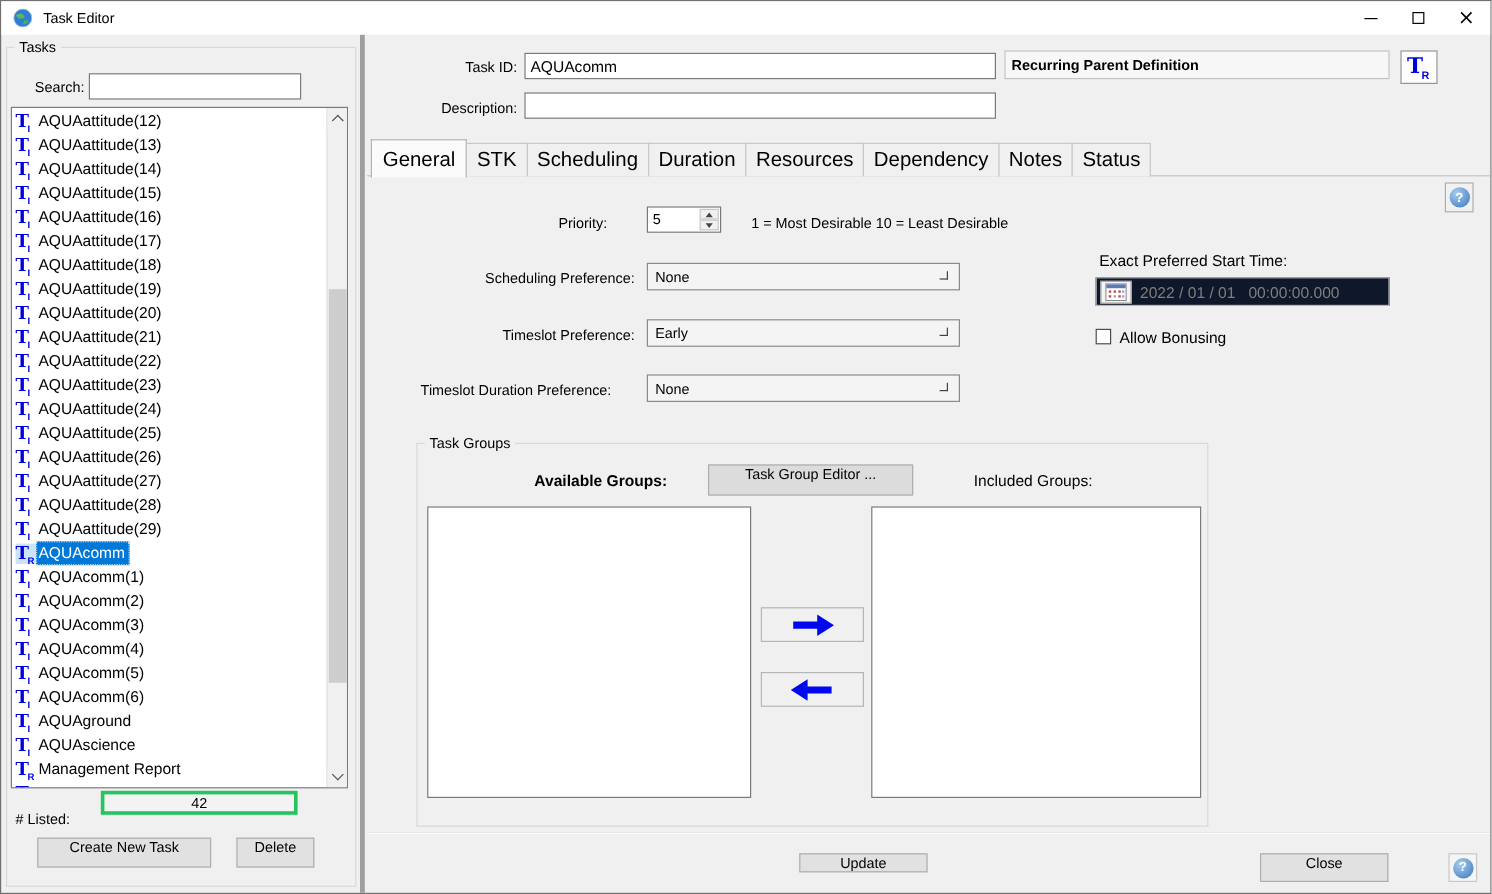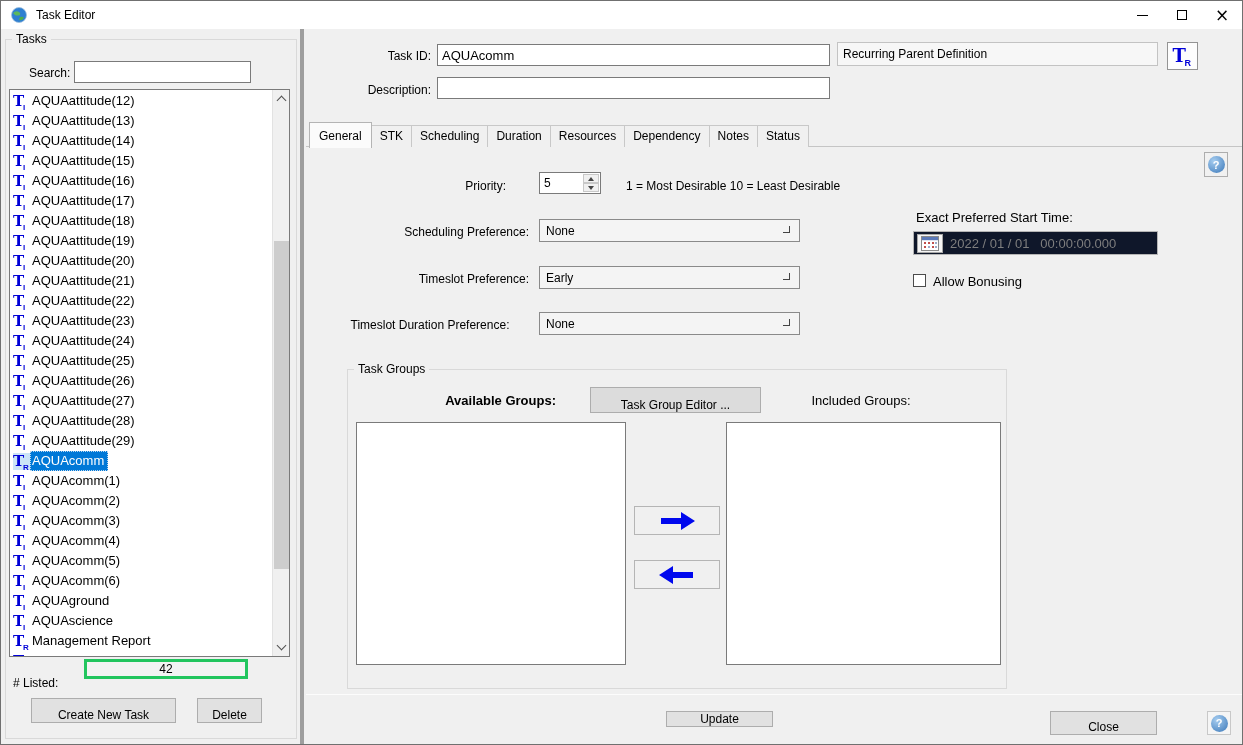--- a/index.html
+++ b/index.html
@@ -42,32 +42,32 @@
   .task-row.selected .ticon{background:#cce4f7;}
   .task-row.selected .lbl{background:var(--sel);color:#fff;outline:1px dotted #bcd8f0;outline-offset:-1px;}
   
   .vscroll{position:absolute;top:0;right:0;width:17px;height:100%;background:#f0f0f0;border-left:1px solid #e2e2e2;}
   .vs-btn{position:absolute;left:0;width:17px;height:17px;display:flex;align-items:center;justify-content:center;background:#f0f0f0;}
   .chev{width:7px;height:7px;border-right:1.6px solid #505050;border-bottom:1.6px solid #505050;}
   .chev.up{transform:rotate(-135deg);margin-top:4px;}
   .chev.down{transform:rotate(45deg);margin-bottom:4px;}
   .vs-thumb{position:absolute;left:1px;width:15px;background:#cdcdcd;}
   
-  .btn{position:absolute;background:var(--btn-bg);border:1px solid var(--btn-border);font-size:12px;display:flex;align-items:flex-end;justify-content:center;font-family:"Liberation Sans",sans-serif;}
+  .btn{position:absolute;background:var(--btn-bg);border:1px solid var(--btn-border);font-size:12px;display:flex;align-items:flex-start;justify-content:center;font-family:"Liberation Sans",sans-serif;}
   .sunken{position:absolute;border:3px solid #22c55e;background:#f3f3f3;display:flex;align-items:center;justify-content:center;}
   
   .readonly-box{position:absolute;background:#f7f7f7;border:1px solid #c3c3c3;font-size:12px;display:flex;align-items:center;padding:0 5px;}
   .tr-btn{position:absolute;background:#fdfdfd;border:1px solid #949494;display:flex;align-items:center;justify-content:center;}
   .tr-glyph{position:relative;width:20px;height:20px;}
   .tr-glyph .tg{font-family:"DejaVu Serif",serif;font-weight:bold;font-size:18px;line-height:19px;color:var(--icon-blue);}
   .tr-glyph .sub{position:absolute;left:12px;bottom:-2px;font-size:9px;font-weight:bold;color:var(--icon-blue);}
   
   .tabline{position:absolute;left:305px;top:145px;right:0;height:1px;background:#c5c5c5;}
   .tab-strip{position:absolute;left:308px;top:122px;height:24px;display:flex;align-items:flex-end;z-index:2;}
-  .tab{padding:3px 8px 4px 8px;border:1px solid #c8c8c8;border-bottom:none;background:#f0f0f0;margin-right:-1px;font-size:12px;}
+  .tab{padding:3px 8px 4px 8px;border:1px solid #c8c8c8;border-bottom:none;background:#f0f0f0;margin-right:-1px;font-size:17px;}
   .tab.active{background:#fbfbfb;padding:6px 9px 5px 9px;margin-bottom:-1px;border-color:#b4b4b4;position:relative;z-index:3;}
   
   .help-btn{position:absolute;display:flex;align-items:center;justify-content:center;background:#f1f1f1;border:1px solid var(--btn-border);}
   .help-circle{width:17px;height:17px;border-radius:50%;background:radial-gradient(circle at 35% 30%, #a6cdf0, #3a77b8);color:#fff;font-size:11px;font-weight:bold;display:flex;align-items:center;justify-content:center;}
   
   .spinner{position:absolute;width:62px;height:22px;border:1px solid var(--border-dark);background:#fff;}
   .spinner .val{position:absolute;left:4px;top:3px;font-size:12px;}
   .spin-btns{position:absolute;right:1px;top:1px;width:16px;height:18px;display:flex;flex-direction:column;}
   .spin-btn{flex:1;background:#f0f0f0;border:1px solid #c8c8c8;display:flex;align-items:center;justify-content:center;}
   .tri-up{width:0;height:0;border-left:3px solid transparent;border-right:3px solid transparent;border-bottom:4px solid #444;}
@@ -256,21 +256,21 @@
   <div class="btn" style="left:30px;top:697px;width:145px;height:25px;">
       <span>Create New Task</span>
     </div>
   <div class="btn" style="left:196px;top:697px;width:65px;height:25px;">
       <span>Delete</span>
     </div>
 
   <span class="lbl-static" style="left:350px;top:48px;width:80px;text-align:right;">Task ID:</span>
   <input class="textbox" style="left: 436px; top: 43px; width: 393px; height: 22px; font-size: 13px;" value="AQUAcomm">
 
-  <div class="readonly-box" style="left:836px;top:41px;width:321px;height:24px;">
+  <div class="readonly-box" style="left:836px;top:41px;width:321px;height:24px;font-weight:bold;">
     <span>Recurring Parent Definition</span>
   </div>
   <div class="tr-btn" style="left:1166px;top:41px;width:31px;height:28px;">
     <span class="tr-glyph"><span class="tg">T</span><span class="sub">R</span></span>
   </div>
 
   <span class="lbl-static" style="left:330px;top:82px;width:100px;text-align:right;">Description:</span>
   <input class="textbox" style="left: 436px; top: 76px; width: 393px; height: 22px; font-size: 13px;" value="">
 
   <div class="tabline"></div>

